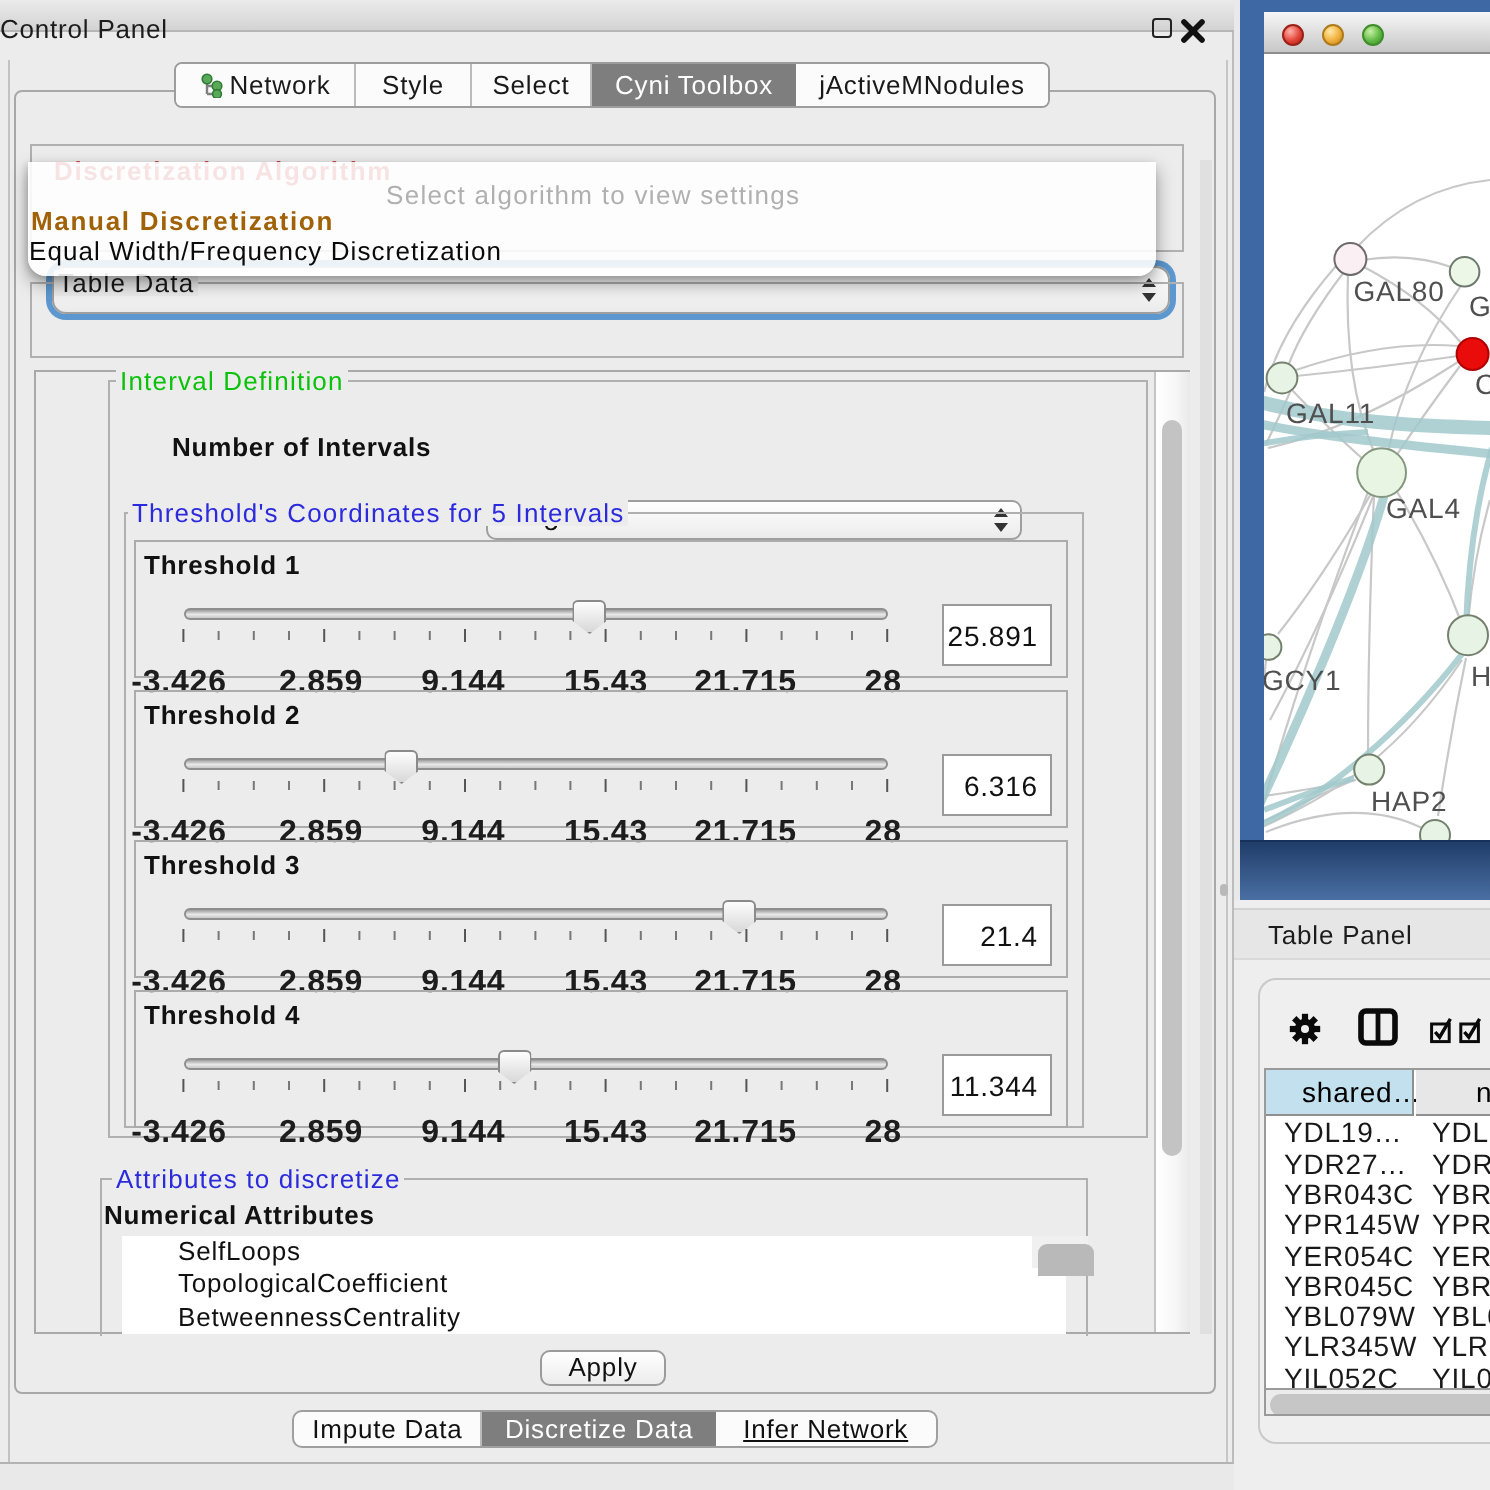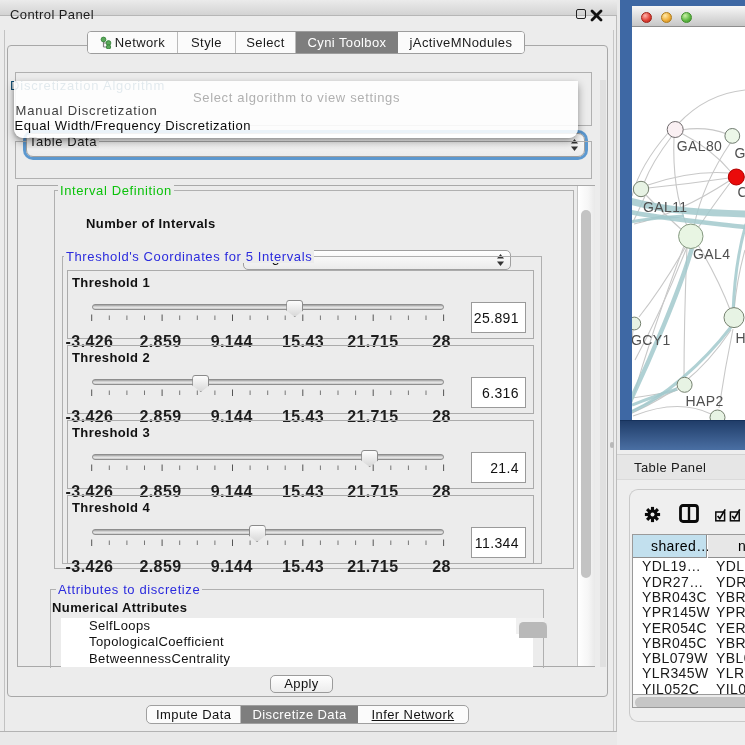--- a/index.html
+++ b/index.html
@@ -4,21 +4,21 @@
 * { margin:0; padding:0; box-sizing:border-box; }
 html,body { width:745px; height:745px; overflow:hidden; }
 body { font-family:"Liberation Sans",sans-serif; letter-spacing:0.4px; background:#e9e9e9; position:relative; }
 .abs { position:absolute; }
 
 
 #cwin { position:absolute; left:0; top:0; width:617px; height:732px; background:#ececec;
   border-right:1px solid #bcbcbc; border-bottom:1px solid #b3b3b3; }
 #ctitle { position:absolute; left:0; top:0; width:617px; height:16px;
   background:linear-gradient(#ebebeb,#d3d3d3); border-bottom:1px solid #b6b6b6;
-  font-size:13px; color:#1c1c1c; line-height:30px; padding-left:10px; }
+  font-size:13px; color:#1c1c1c; line-height:30px; }
 #cwleft { position:absolute; left:4px; top:30px; width:1px; height:701px; background:#c2c2c2; }
 #cwright{ position:absolute; left:613px; top:30px; width:1px; height:701px; background:#c6c6c6; }
 #floatbtn { position:absolute; left:576px; top:9px; width:10px; height:10px;
   border:1.5px solid #222; border-radius:2px; }
 #content { position:absolute; left:7px; top:45px; width:601px; height:652px;
   border:1px solid #a8a8a8; border-radius:4px; background:#ececec; }
 
 
 #tabbar { position:absolute; left:87px; top:31px; width:438px; height:23px;
   border:1px solid #9d9d9d; border-radius:4px; background:#fbfbfb; display:flex; overflow:hidden;
@@ -120,21 +120,21 @@
     <circle cx="8.5" cy="7" r="2.4" fill="#5aa85a" stroke="#2e7d32" stroke-width="0.8"></circle>
     <circle cx="8.5" cy="11" r="2.2" fill="#5aa85a" stroke="#2e7d32" stroke-width="0.8"></circle>
   </svg>Network</div>
   <div class="tab" style="width:58px">Style</div>
   <div class="tab" style="width:60px">Select</div>
   <div class="tab sel" style="width:102px">Cyni Toolbox</div>
   <div class="tab" style="width:126px">jActiveMNodules</div>
 </div>
 
 <div class="group" style="left:15px;top:71.5px;width:577px;height:54.5px"></div>
-<div class="abs" style="left:10px;top:78px;font-size:13px;font-weight:normal;color:#0c4a6e;letter-spacing:0.8px">Discretization Algorithm</div>
+<div class="abs" style="left:27px;top:78px;font-size:13px;font-weight:bold;color:#b91c1c;letter-spacing:0.8px">Discretization Algorithm</div>
 <div class="combo" style="left:26px;top:96px;width:559px;height:24px;border-radius:7px;box-shadow:0 0 0 3px rgba(77,143,204,0.9)">
   <svg class="ar" viewBox="0 0 9 12">
       <path d="M4.5 0 L8 4.5 L1 4.5 Z" fill="#333"></path>
       <path d="M4.5 12 L8 7.5 L1 7.5 Z" fill="#333"></path>
     </svg>
 </div>
 
 <div class="group" style="left:15px;top:141px;width:577px;height:38px">
   <span class="gtitle" style="left:11px;color:#1a1a1a">Table Data</span>
 </div>
@@ -325,21 +325,21 @@
 
 <div class="btn" style="left:270px;top:675px;width:63px;height:18px;line-height:16px">Apply</div>
 <div id="btabs">
   <div class="tab" style="width:95px">Impute Data</div>
   <div class="tab sel" style="width:117px">Discretize Data</div>
   <div class="tab" style="width:111px">Infer Network</div>
 </div>
 
 <div id="popup">
   <div class="abs" style="left:179px;top:9.5px;color:#b0b0b0;letter-spacing:0.65px">Select algorithm to view settings</div>
-  <div class="abs" style="left:1.5px;top:22.5px;font-weight:normal;color:#404040;letter-spacing:0.85px">Manual Discretization</div>
+  <div class="abs" style="left:1.5px;top:22.5px;font-weight:bold;color:#a16207;letter-spacing:0.85px">Manual Discretization</div>
   <div class="abs" style="left:0.5px;top:37.5px;color:#0a0a0a;letter-spacing:0.55px">Equal Width/Frequency Discretization</div>
 </div>
 
 <div id="bluewin"></div>
 <div id="blueband"></div>
 <div id="macwin">
   <div id="mactitle">
     <div class="light" style="left:9px; background:radial-gradient(circle at 35% 30%,#ffb3aa,#e2453a 55%,#ad1d12); border:0.5px solid #9d2017"></div>
     <div class="light" style="left:29px;background:radial-gradient(circle at 35% 30%,#ffe9a8,#f0b03c 55%,#c07d17); border:0.5px solid #ad7c1a"></div>
     <div class="light" style="left:49px;background:radial-gradient(circle at 35% 30%,#c9f0a5,#62bb46 55%,#3a8d28); border:0.5px solid #3f8d2b"></div>

